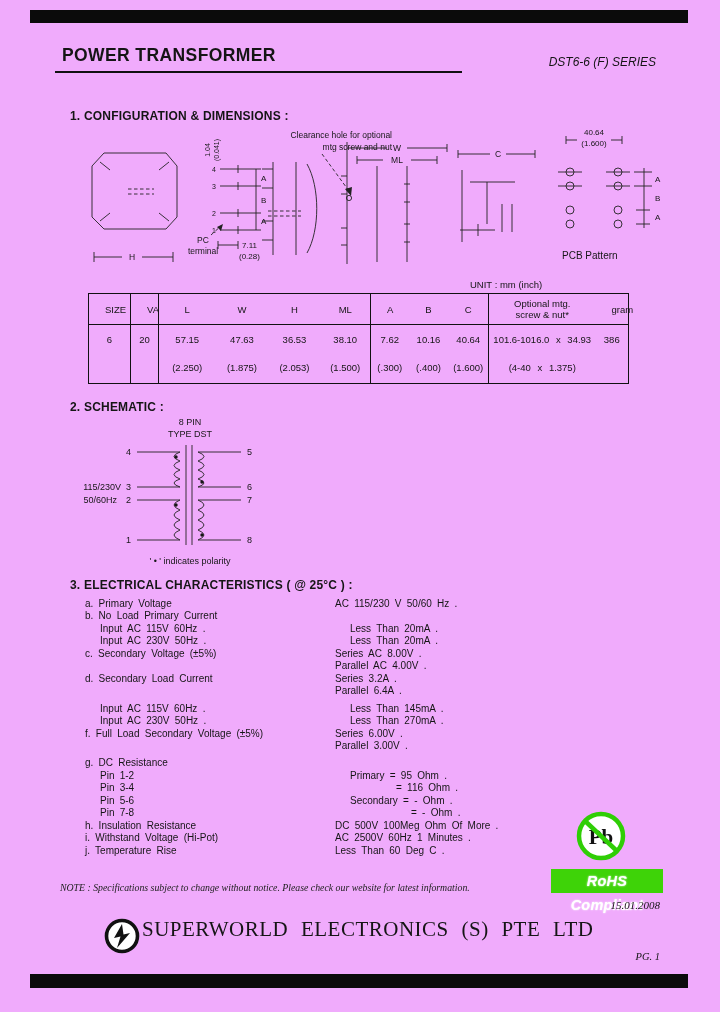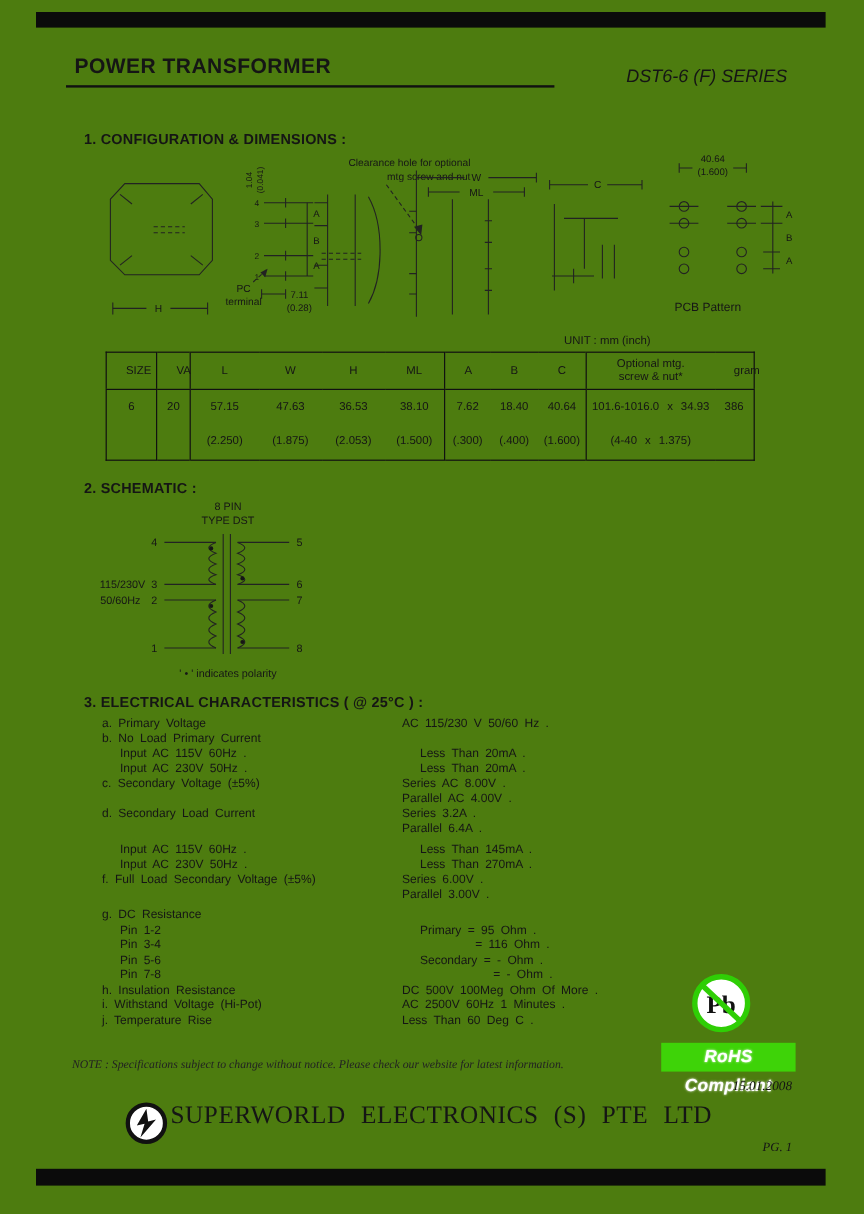--- a/index.html
+++ b/index.html
@@ -1,24 +1,24 @@
 <!DOCTYPE html>
 <html><head>
 <meta charset="utf-8">
 <style>
   html,body{margin:0;padding:0;background:#e8e8e8}
-  .page{position:relative;width:720px;height:1012px;margin:0 auto;background:#4d7c0f;
+  .page{position:relative;width:720px;height:1012px;margin:0 auto;background:#f0abfc;
         font-family:"Liberation Sans",sans-serif;color:#151515;overflow:hidden}
   .bar{position:absolute;background:#0b0b0b}
   .bar-top{left:30px;top:10px;width:658px;height:13px}
   .bar-bottom{left:30px;top:974px;width:658px;height:14px}
 
   .hdr-title{position:absolute;left:62px;top:45px;font-size:17.5px;font-weight:bold;letter-spacing:.4px}
   .hdr-rule{position:absolute;left:55px;top:71px;width:407px;height:2px;background:#111}
-  .hdr-series{position:absolute;left:460px;top:55px;width:196px;text-align:right;font-size:15px;font-style:italic}
+  .hdr-series{position:absolute;left:460px;top:55px;width:196px;text-align:right;font-size:12px;font-style:italic}
 
   .sec-title{position:absolute;font-size:12px;font-weight:bold;letter-spacing:.2px}
   .sec1{left:70px;top:109px}
   .sec2{left:70px;top:400px}
   .sec3{left:70px;top:578px}
 
   .unit{position:absolute;left:470px;top:279px;width:160px;text-align:left;font-size:9.5px}
 
   .dia-svg{position:absolute;left:70px;top:124px}
   .sch-svg{position:absolute;left:75px;top:412px}
@@ -235,21 +235,21 @@
       <th>gram</th>
     </tr>
     <tr class="mmrow">
       <td>6</td>
       <td class="bl">20</td>
       <td class="bl">57.15</td>
       <td>47.63</td>
       <td>36.53</td>
       <td>38.10</td>
       <td class="bl">7.62</td>
-      <td>18.40</td>
+      <td>10.16</td>
       <td>40.64</td>
       <td class="bl wsp">101.6-1016.0 x 34.93</td>
       <td>386</td>
     </tr>
     <tr class="inrow">
       <td></td>
       <td class="bl"></td>
       <td class="bl">(2.250)</td>
       <td>(1.875)</td>
       <td>(2.053)</td>

